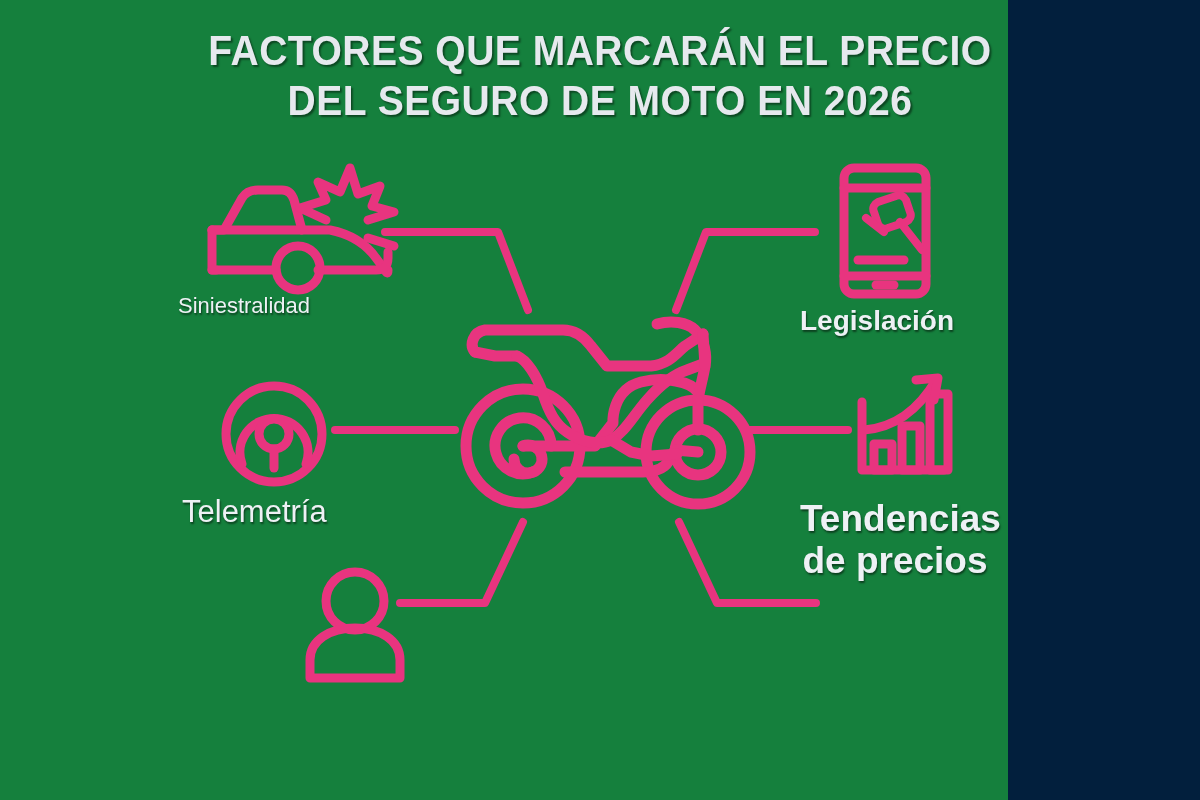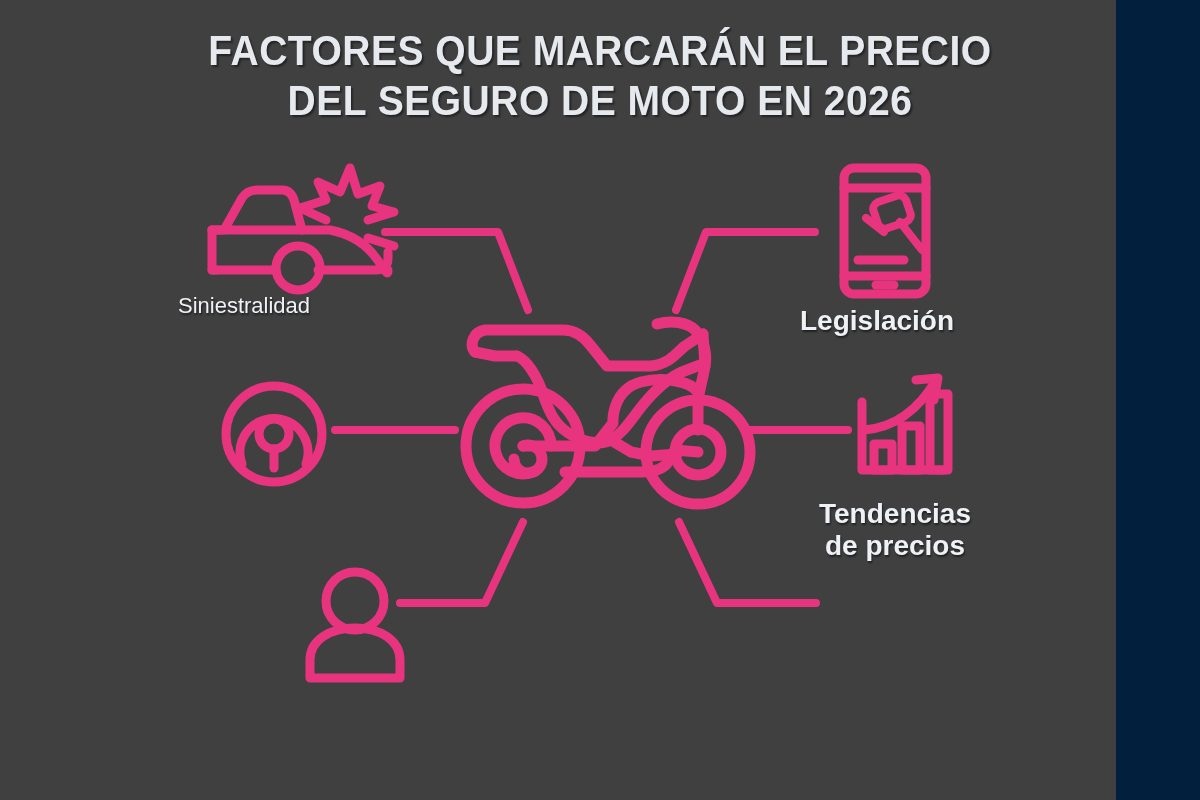--- a/index.html
+++ b/index.html
@@ -5,22 +5,22 @@
 <style>
   * { margin:0; padding:0; box-sizing:border-box; }
   html,body { background:#021f3d; }
   body {
     width:1200px; height:800px;
     font-family:"Liberation Sans", sans-serif;
     overflow:hidden; position:relative;
   }
   #infographic {
     position:absolute; inset:0;
-    width:1116px; height:800px;
-    background:#404040;
+    width:1008px; height:800px;
+    background:#15803d;
   }
 
   
   .title-block {
     position:absolute; top:26px; left:0; width:1200px;
     text-align:center;
     pointer-events:none;
   }
   .title-line {
     display:block;
@@ -39,21 +39,21 @@
 
   
   .label {
     position:absolute;
     color:#eef1f5;
     text-shadow:1px 2px 2px rgba(0,0,0,0.5);
     line-height:1.14;
     white-space:pre-line;
   }
   .label.one-line { font-weight:400; font-size:30px; }
-  .label.two-line { font-weight:700; font-size:28px; text-align:center; }
+  .label.two-line { font-weight:700; font-size:37px; text-align:center; }
 
   #label-siniestralidad { left:178px;  top:293px; font-weight:400; font-size:22px; }
   #label-telemetria     { left:182px;  top:494px; font-weight:400; font-size:31px; }
   #label-perfiles       { left:228px;  top:677px; width:260px; }
   #label-legislacion    { left:800px;  top:305px; font-weight:600; font-size:28px; }
   #label-tendencias     { left:800px;  top:498px; width:190px; }
 </style>
 </head>
 <body>
 
@@ -213,20 +213,21 @@
       <rect class="pk" x="44" y="48" width="18" height="44"></rect>
       <rect class="pk" x="72" y="16" width="18" height="76"></rect>
 
       <path class="pk" d="M6,52 C32,50 58,36 78,2"></path>
       <path class="pk" d="M58,2 L80,0 L76,22"></path>
     </g>
   </svg>
 
   <div class="label one-line" id="label-siniestralidad">Siniestralidad</div>
 
+  <div class="label one-line" id="label-telemetria">Telemetría</div>
 
 
   <div class="label one-line" id="label-legislacion">Legislación</div>
 
   <div class="label two-line" id="label-tendencias">Tendencias
 de precios</div>
 
 </div>
 
 </body></html>

